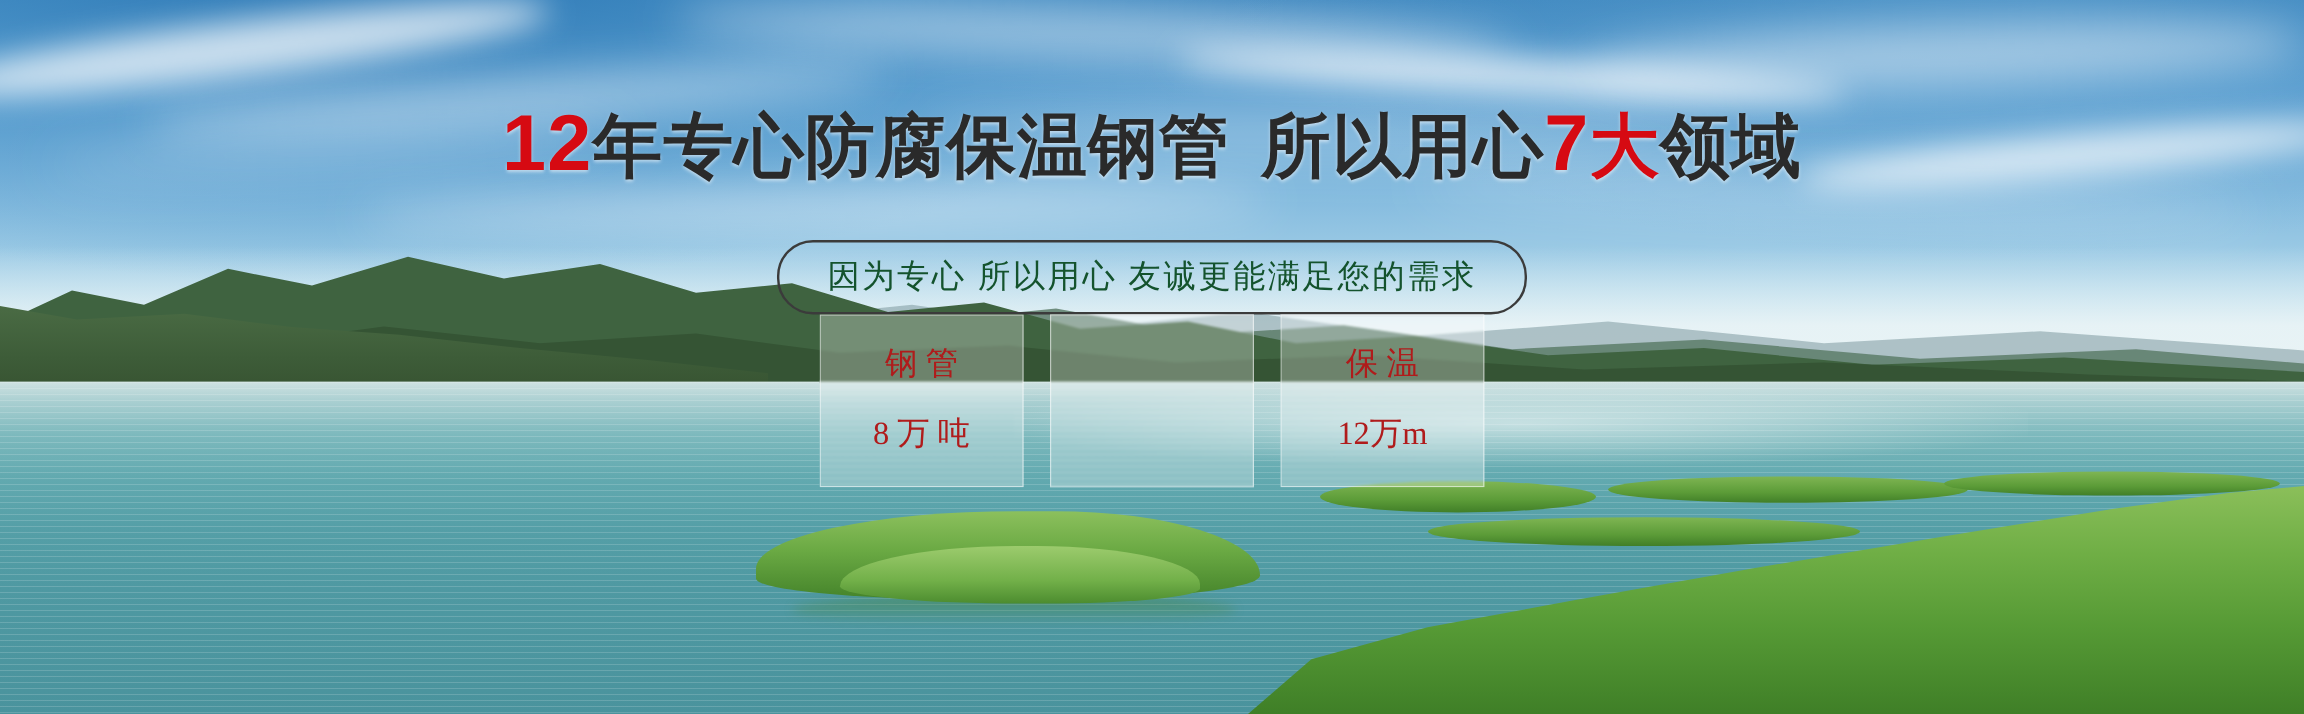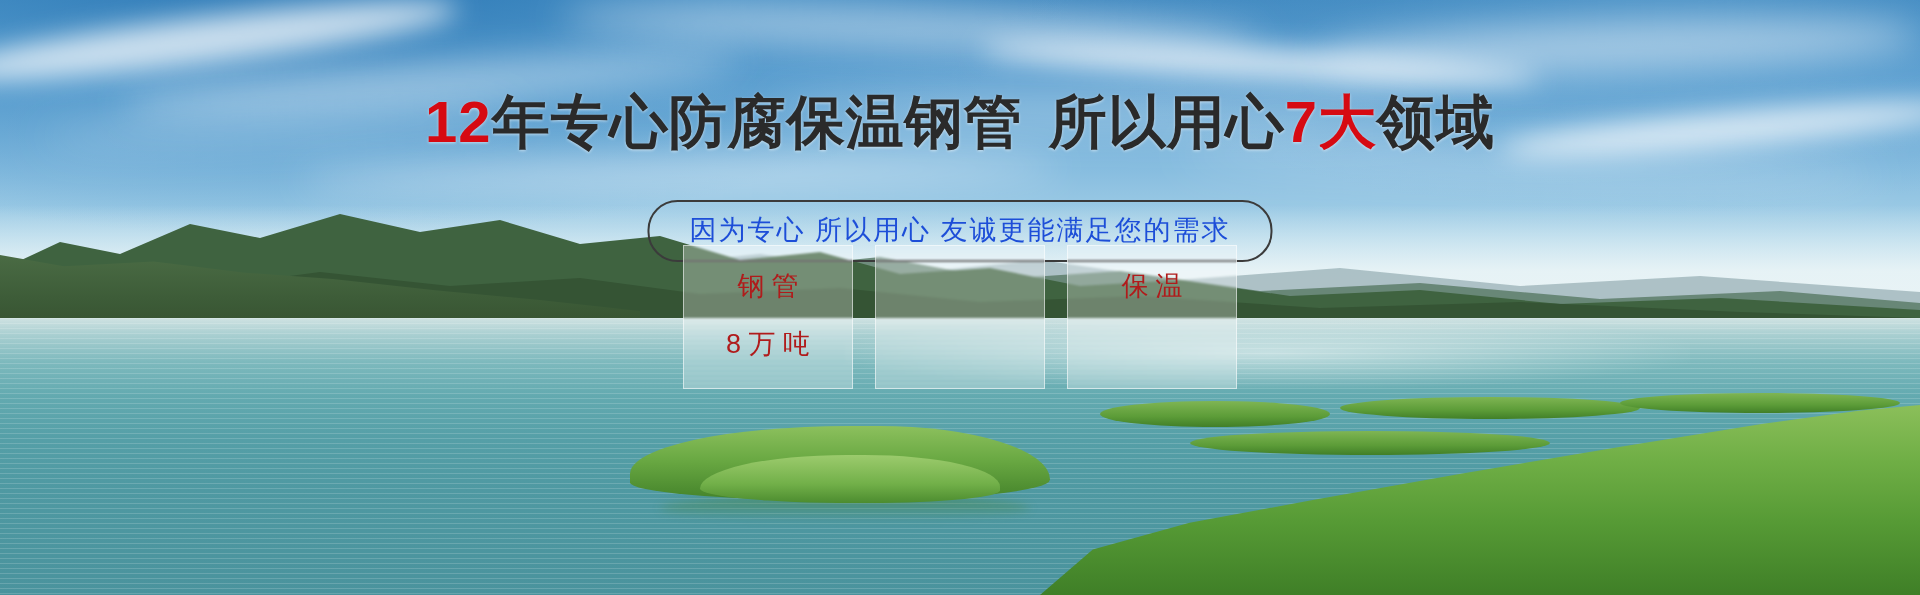--- a/index.html
+++ b/index.html
@@ -152,49 +152,49 @@
     text-align: center;
     white-space: nowrap;
     font-size: 58px;
     font-weight: bold;
     letter-spacing: 1px;
     color: #2a2a2a;
     text-shadow: 0 1px 3px rgba(255,255,255,0.55);
   }
   .headline .num {
     color: #d60a12;
-    font-size: 58px;
+    font-size: 66px;
     line-height: 1;
   }
   .headline .red {
     color: #d60a12;
   }
   .headline .gap { display: inline-block; width: 26px; }
 
   .subtitle-pill {
     position: absolute;
     left: 50%;
     transform: translateX(-50%);
     top: 200px;
     padding: 10px 40px 12px 40px;
     border: 2px solid #3b3b3b;
     border-radius: 30px;
     font-size: 27px;
-    color: #1d4ed8;
+    color: #14532d;
     letter-spacing: 2px;
     white-space: nowrap;
     background: transparent;
   }
 
   
   .cards {
     position: absolute;
     left: 50%;
     transform: translateX(-50%);
-    top: 245px;
+    top: 262px;
     display: flex;
     gap: 22px;
   }
   .card {
     width: 148px;
     padding: 22px 10px 26px 10px;
     text-align: center;
     background: rgba(255,255,255,0.28);
     border: 1px solid rgba(255,255,255,0.55);
     backdrop-filter: blur(1px);
@@ -204,21 +204,21 @@
     color: #b01b1b;
     letter-spacing: 7px;
     text-indent: 7px;
     margin-bottom: 22px;
     white-space: nowrap;
   }
   .card-value {
     font-size: 27px;
     color: #b01b1b;
     white-space: nowrap;
-    font-family: Liberation Sans, sans-serif;
+    font-family: Liberation Serif, serif;
   }
   .card-value sup {
     font-size: 16px;
     vertical-align: super;
   }
 </style>
 </head>
 <body>
 
 <div id="banner">
@@ -292,17 +292,18 @@
     <div class="card">
       <div class="card-label">钢管</div>
       <div class="card-value"><span>8 万 吨</span><sup></sup></div>
     </div>
 
     <div class="card">
     </div>
 
     <div class="card">
       <div class="card-label">保温</div>
+      <div class="card-value"><span>12万m</span><sup></sup></div>
     </div>
 
   </div>
 
 </div>
 
 </body></html>

